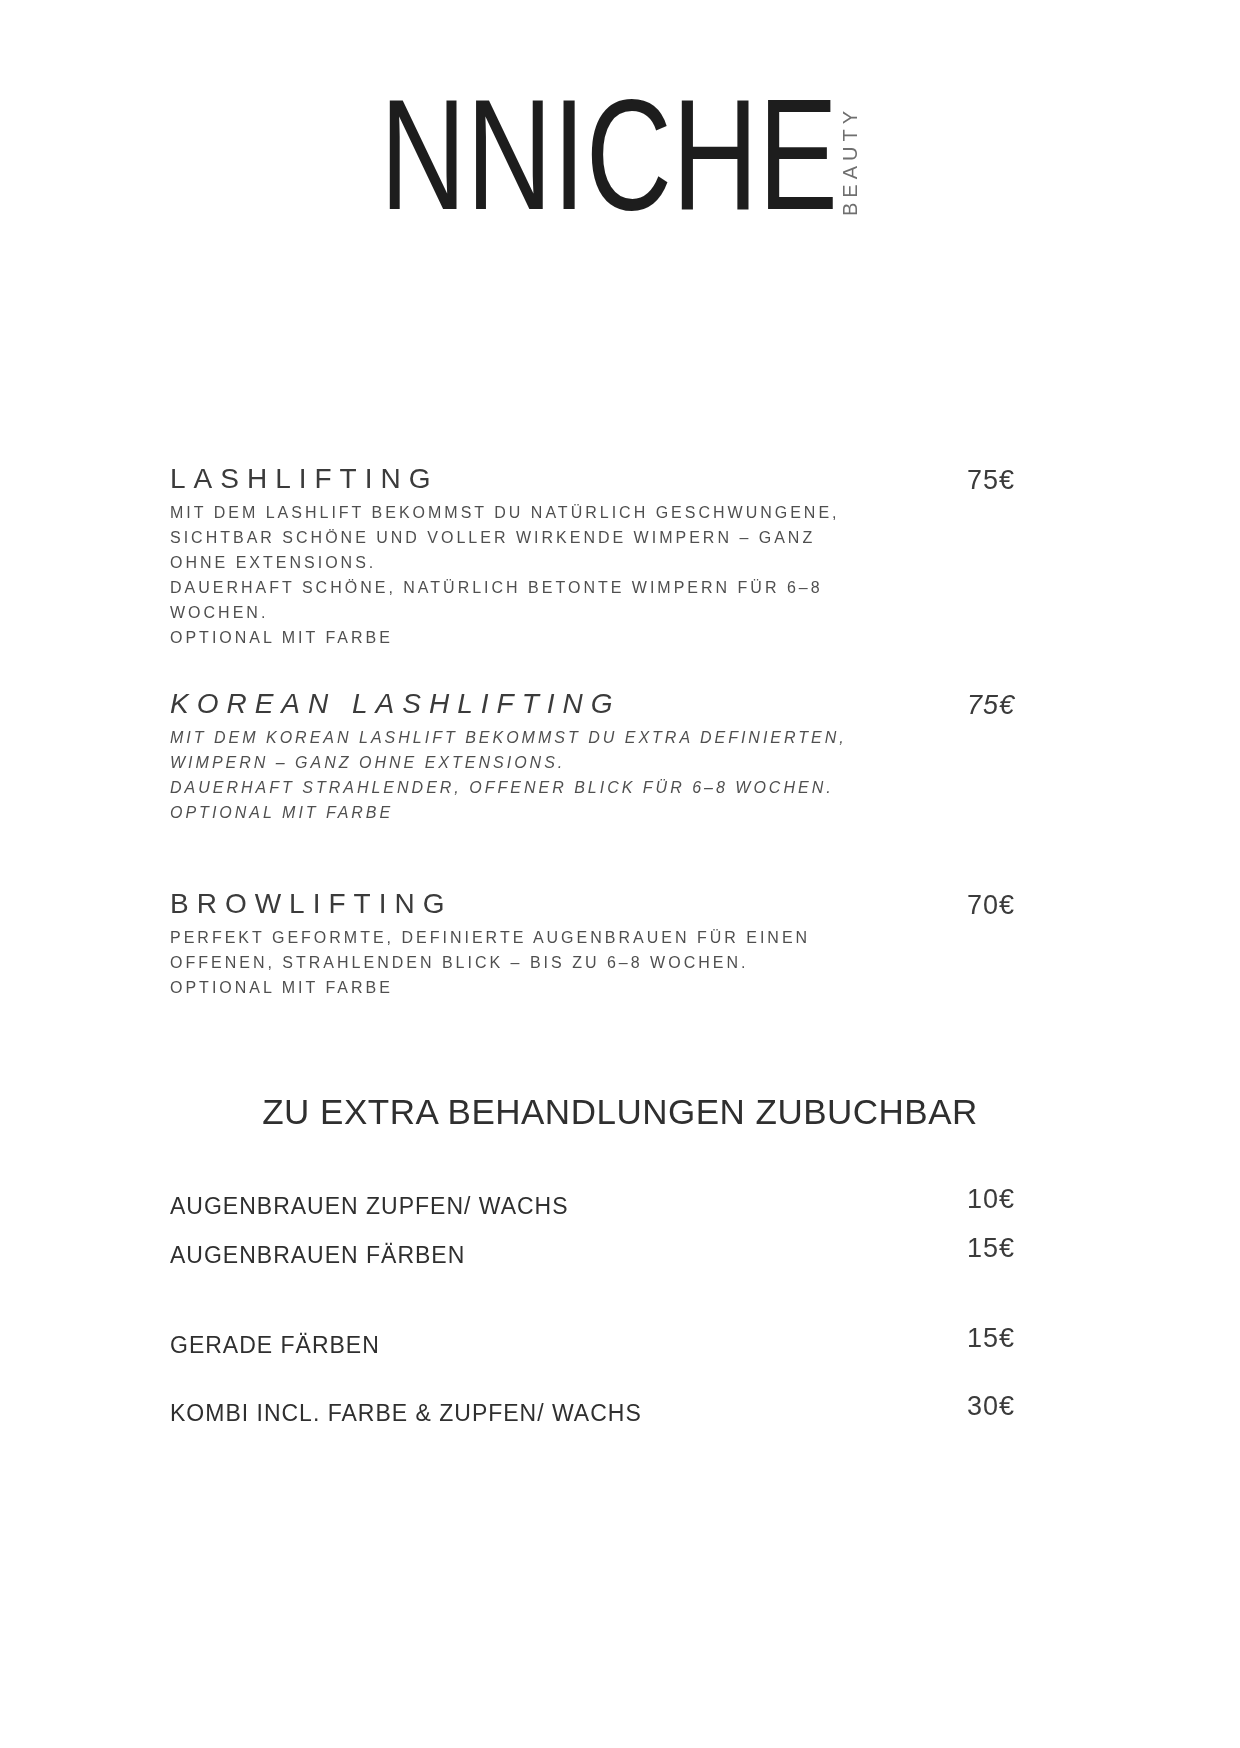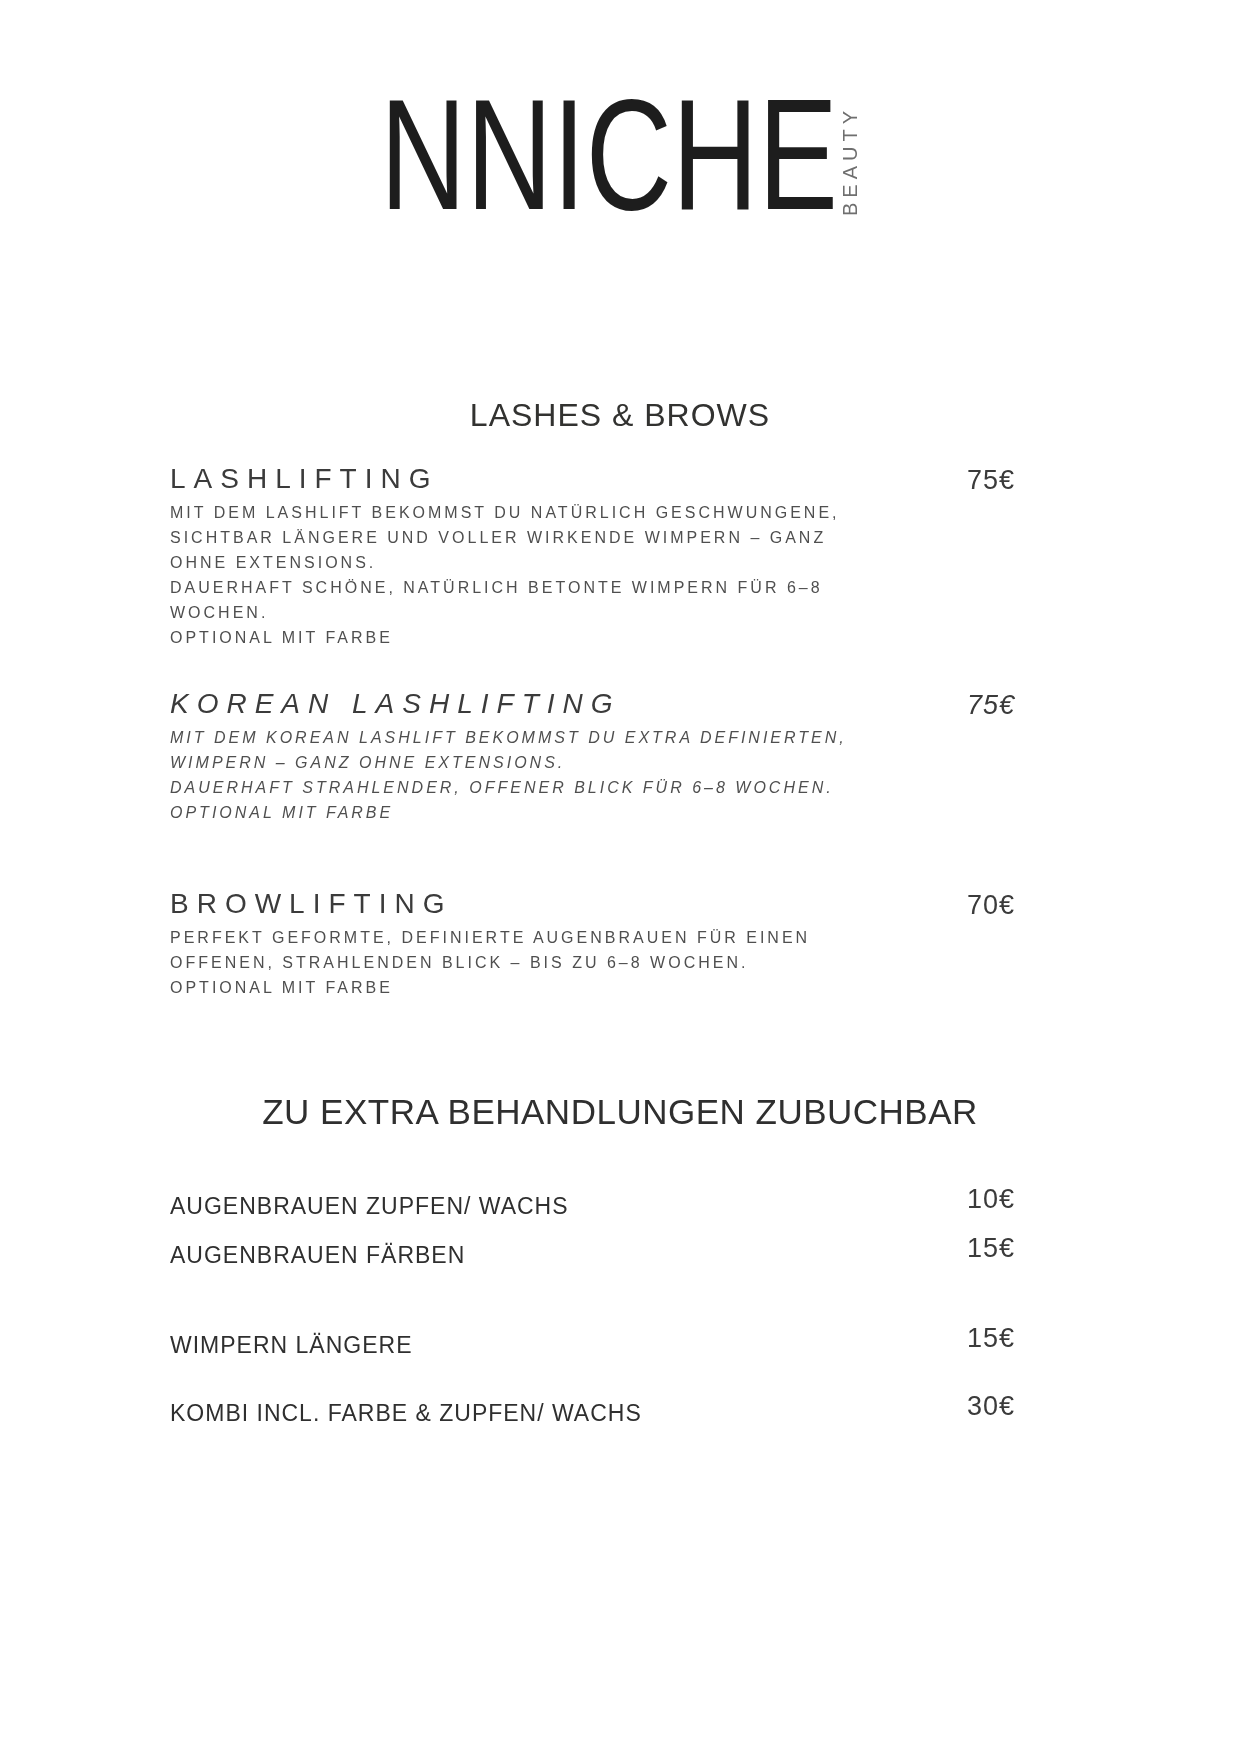--- a/index.html
+++ b/index.html
@@ -137,30 +137,29 @@
 
 <div class="page">
 
   <header class="logo">
     <svg class="logo-word-svg" width="460" height="126" viewBox="0 0 460 126" aria-hidden="true">
       <text x="0" y="119" font-size="158" textLength="458" lengthAdjust="spacingAndGlyphs">NNICHE</text>
     </svg>
     <div class="logo-beauty">BEAUTY</div>
   </header>
 
-  <h1 class="section-title">LASHES &amp; BROWS</h1>
 
   <section class="service svc-1">
     <div class="service-header">
       <h2 class="service-name">LASHLIFTING</h2>
       <div class="service-price">75€</div>
     </div>
     <div class="service-desc">
       <div>MIT DEM LASHLIFT BEKOMMST DU NATÜRLICH GESCHWUNGENE,</div>
-      <div>SICHTBAR LÄNGERE UND VOLLER WIRKENDE WIMPERN – GANZ</div>
+      <div>SICHTBAR SCHÖNE UND VOLLER WIRKENDE WIMPERN – GANZ</div>
       <div>OHNE EXTENSIONS.</div>
       <div>DAUERHAFT SCHÖNE, NATÜRLICH BETONTE WIMPERN FÜR 6–8</div>
       <div>WOCHEN.</div>
       <div>OPTIONAL MIT FARBE</div>
     </div>
   </section>
 
   <section class="service svc-2">
     <div class="service-header">
       <h2 class="service-name">KOREAN LASHLIFTING</h2>
@@ -190,21 +189,21 @@
 
   <div class="addon-row row-1">
     <div class="addon-name">AUGENBRAUEN ZUPFEN/ WACHS</div>
     <div class="addon-price">10€</div>
   </div>
   <div class="addon-row row-2">
     <div class="addon-name">AUGENBRAUEN FÄRBEN</div>
     <div class="addon-price">15€</div>
   </div>
   <div class="addon-row row-3">
-    <div class="addon-name">WIMPERN LÄNGERE</div>
+    <div class="addon-name">GERADE FÄRBEN</div>
     <div class="addon-price">15€</div>
   </div>
   <div class="addon-row row-4">
     <div class="addon-name">KOMBI INCL. FARBE &amp; ZUPFEN/ WACHS</div>
     <div class="addon-price">30€</div>
   </div>
 
 </div>
 
 </body></html>

